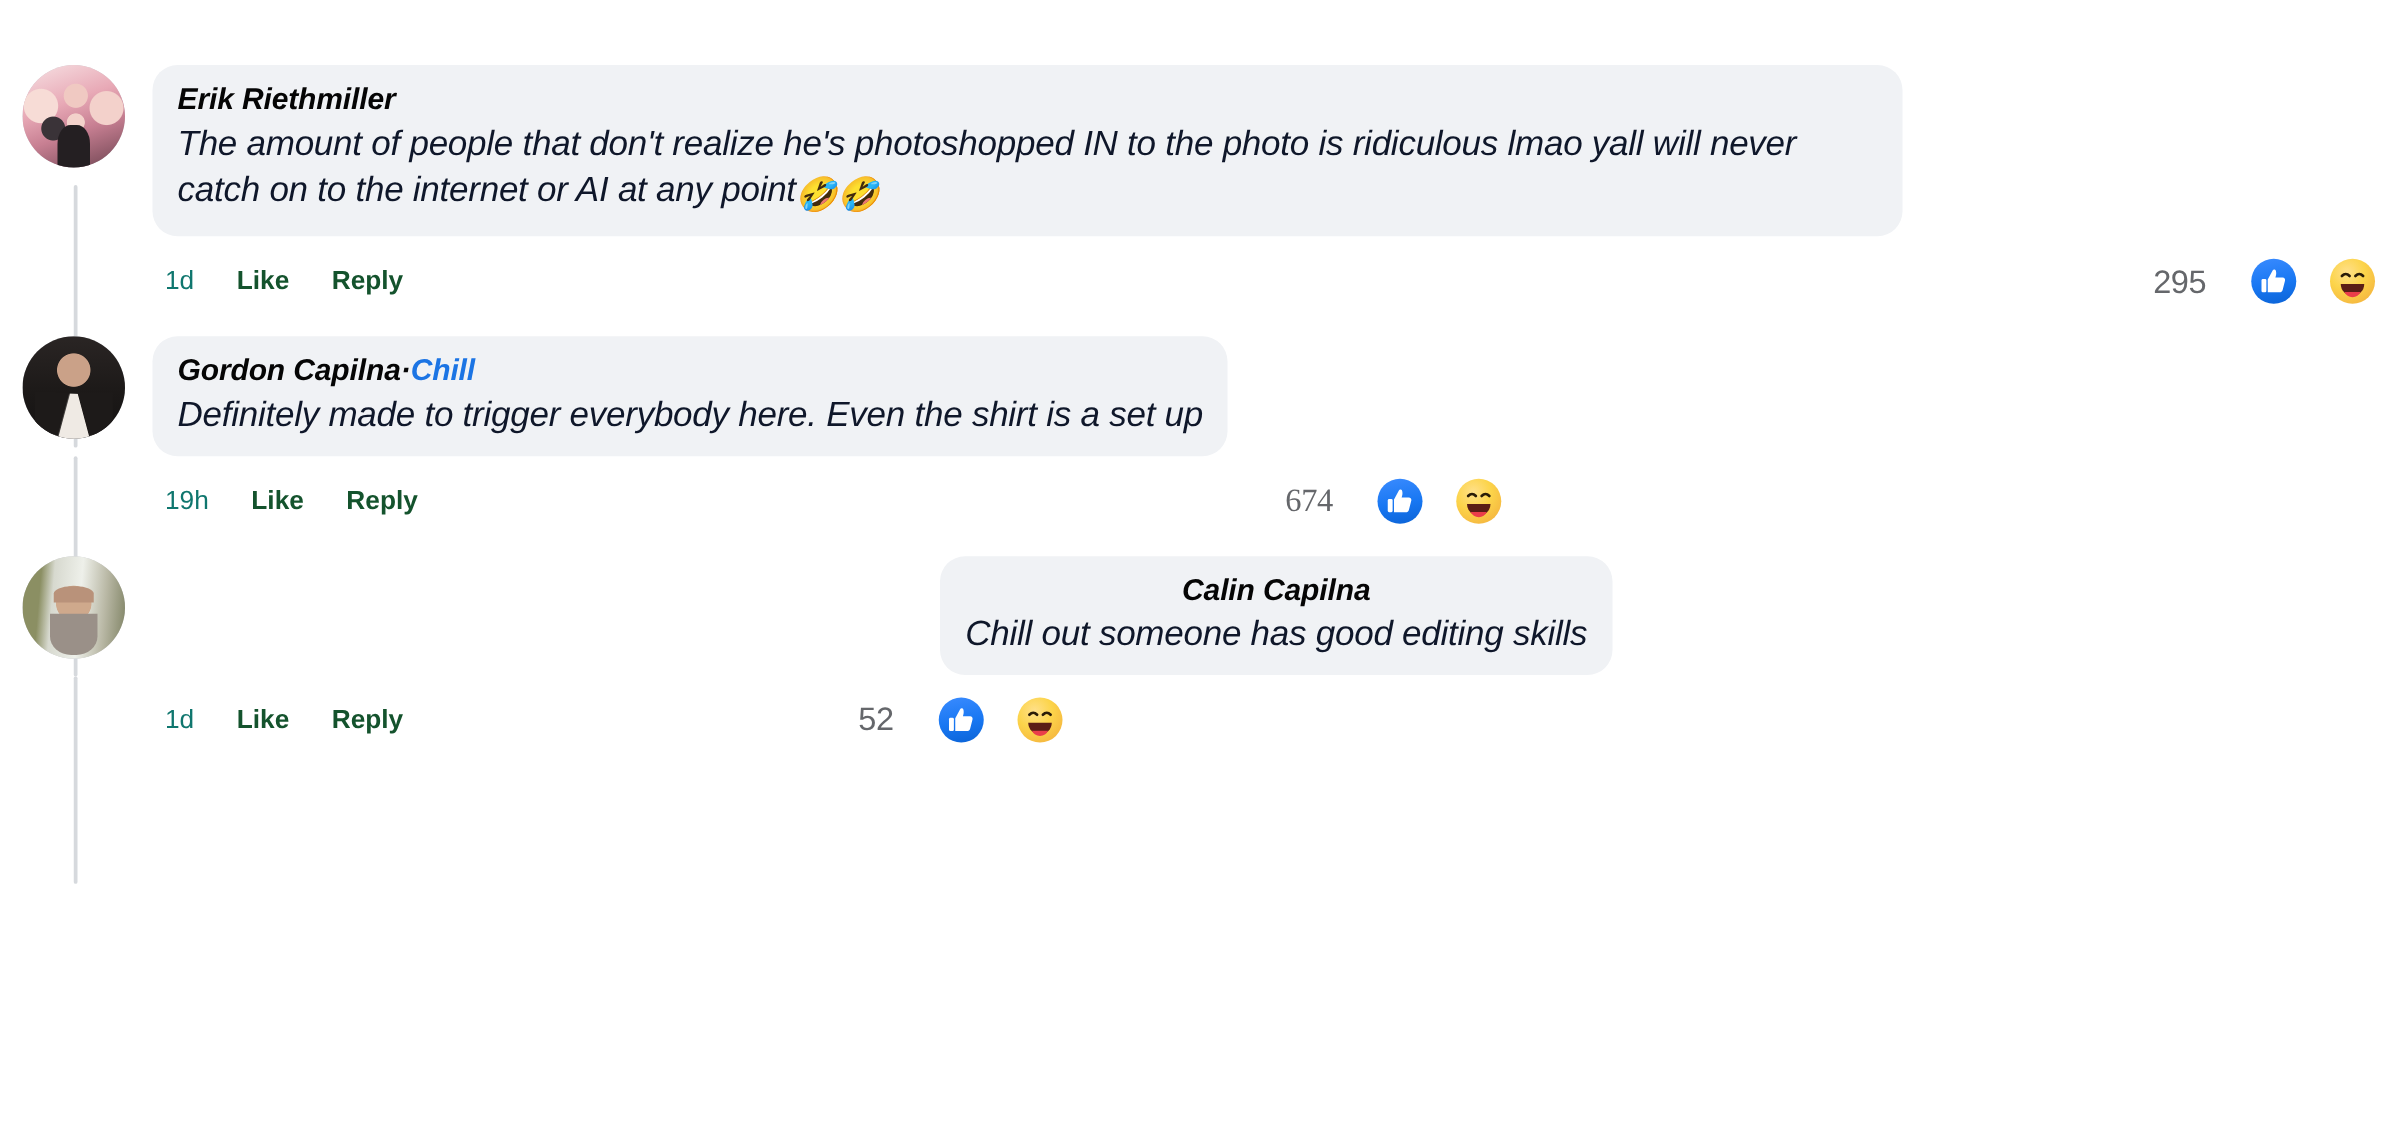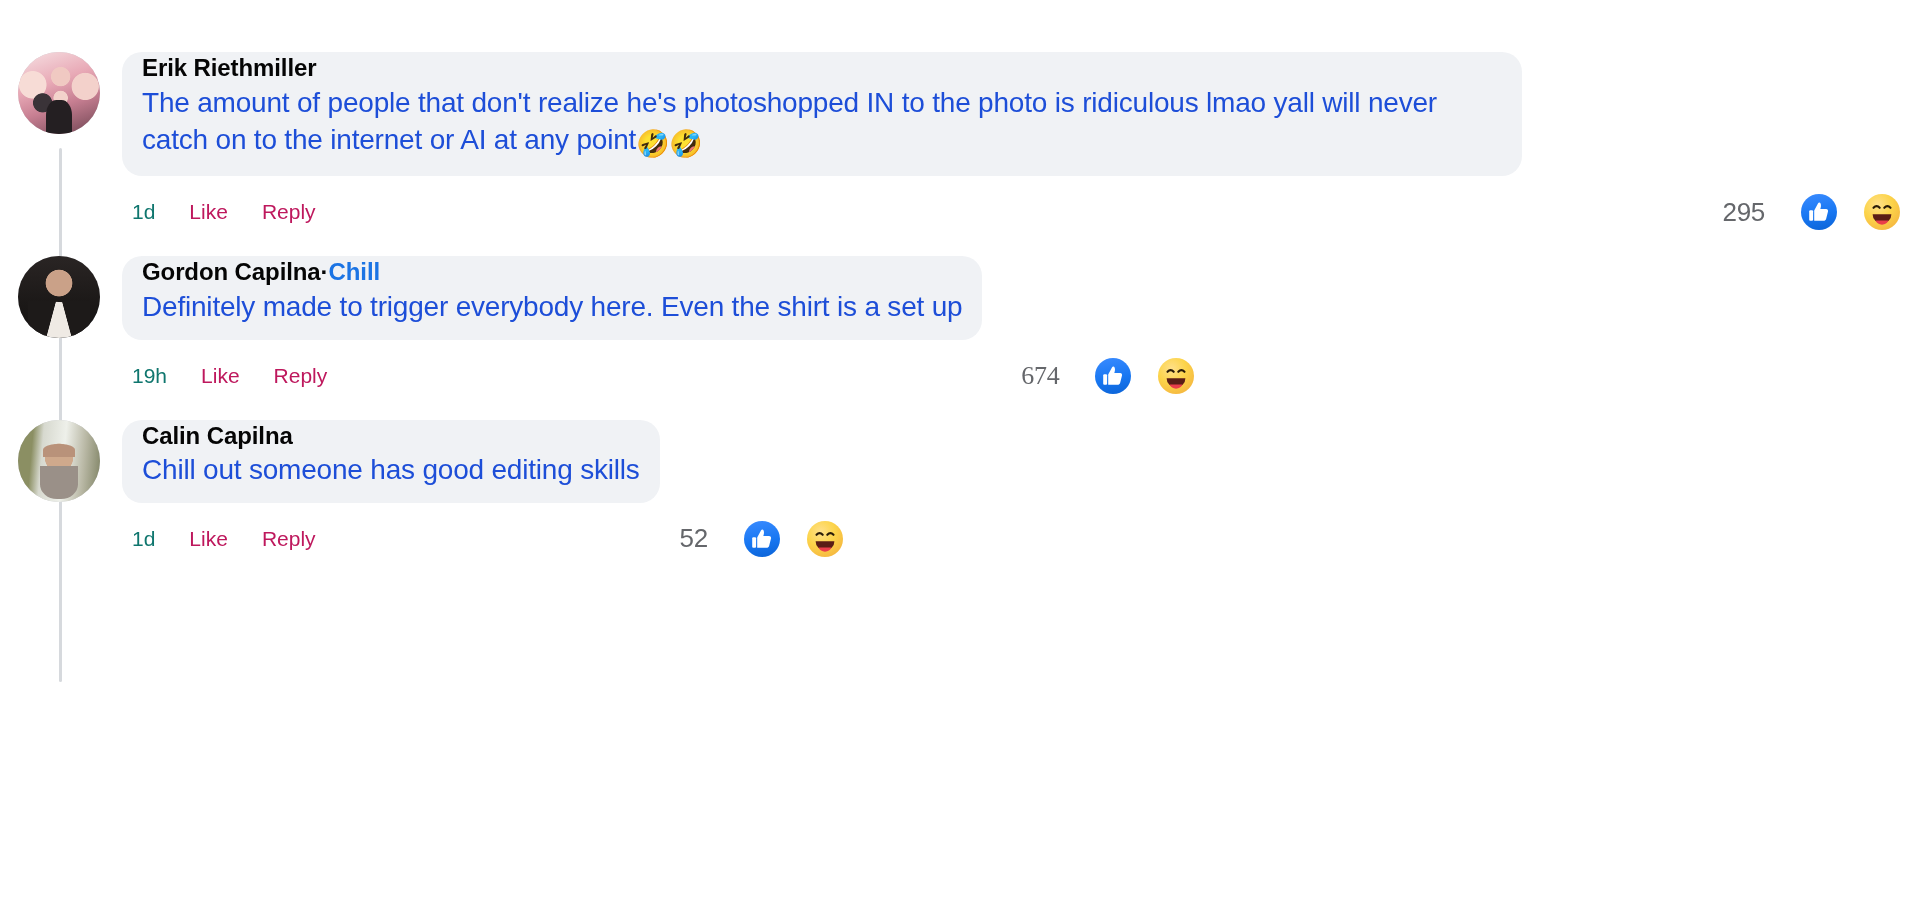--- a/index.html
+++ b/index.html
@@ -127,40 +127,41 @@
   
   .body-col {
     flex: 1 1 auto;
     min-width: 0;
   }
 
   .bubble {
     display: inline-block;
     background: #f0f2f5;
     border-radius: 20px;
-    padding: 0 20px 14px 20px;
+    padding: 12px 20px 14px 20px;
     max-width: 1400px;
     box-sizing: border-box;
+    font-style: italic;
   }
   .author {
     font-size: 24px;
     font-weight: bold;
     line-height: 1.32;
     color: #050505;
     letter-spacing: -0.1px;
   }
   .follow-sep { font-weight: bold; color: #050505; }
   .follow {
     color: #1b74e4;
     font-weight: bold;
   }
   .ctext {
     font-size: 28px;
     line-height: 1.34;
-    color: #1d4ed8;
+    color: #0f172a;
     letter-spacing: -0.2px;
     white-space: pre-wrap;
   }
   .emoji {
     font-family: "DejaVu Sans", sans-serif;
     font-size: 27px;
     vertical-align: -4px;
   }
 
   
@@ -170,21 +171,21 @@
     padding-left: 10px;
     margin-top: 14px;
     min-height: 44px;
   }
   .meta {
     font-size: 21px;
     color: #0f766e;
     margin-right: 34px;
     white-space: nowrap;
   }
-  .meta.bold { font-weight: normal; color: #be185d; }
+  .meta.bold { font-weight: bold; color: #14532d; }
 
   .react-pill {
     display: inline-flex;
     align-items: center;
     white-space: nowrap;
     gap: 32px;
   }
   .react-count {
     font-size: 26px;
     color: #65676b;
@@ -296,21 +297,21 @@
               <path d="M20.3 13.8 q3.1 -3.3 6.2 0" stroke="#2a1c08" stroke-width="2.1" fill="none" stroke-linecap="round"></path>
               <path d="M8.6 20.2 h18.8 a9.4 9.4 0 0 1 -18.8 0 Z" fill="#5a1d16"></path>
               <path d="M11.5 26.6 a7.2 7.2 0 0 0 13 0 Z" fill="#ea3d4a"></path>
             </svg>
           </span>
         </span>
       </div>
     </div>
   </div>
 
-  <div class="comment" style="padding-top:22px;">
+  <div class="comment" style="padding-top:22px;text-align:center;">
     <div class="avatar-col">
       <div class="avatar">
         <span class="ph av-beard"></span>
       </div>
       <div class="thread-line" style="top:96px;height:166px;"></div>
     </div>
 
     <div class="body-col">
       <div class="bubble" style="max-width:880px;">
         <div class="author">

